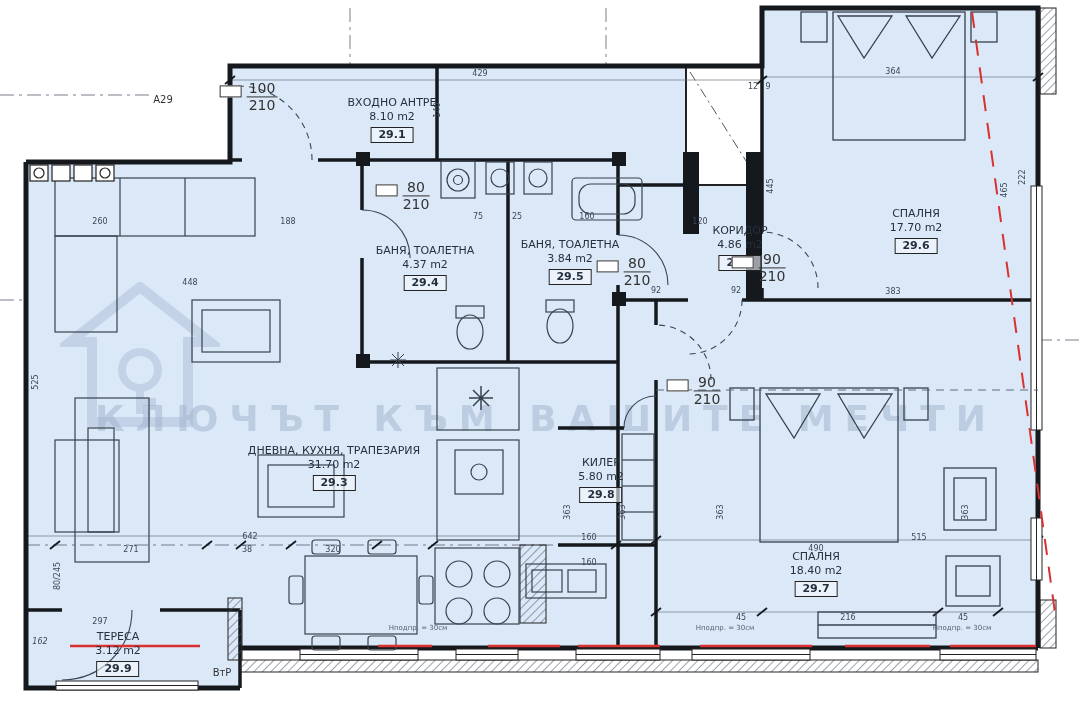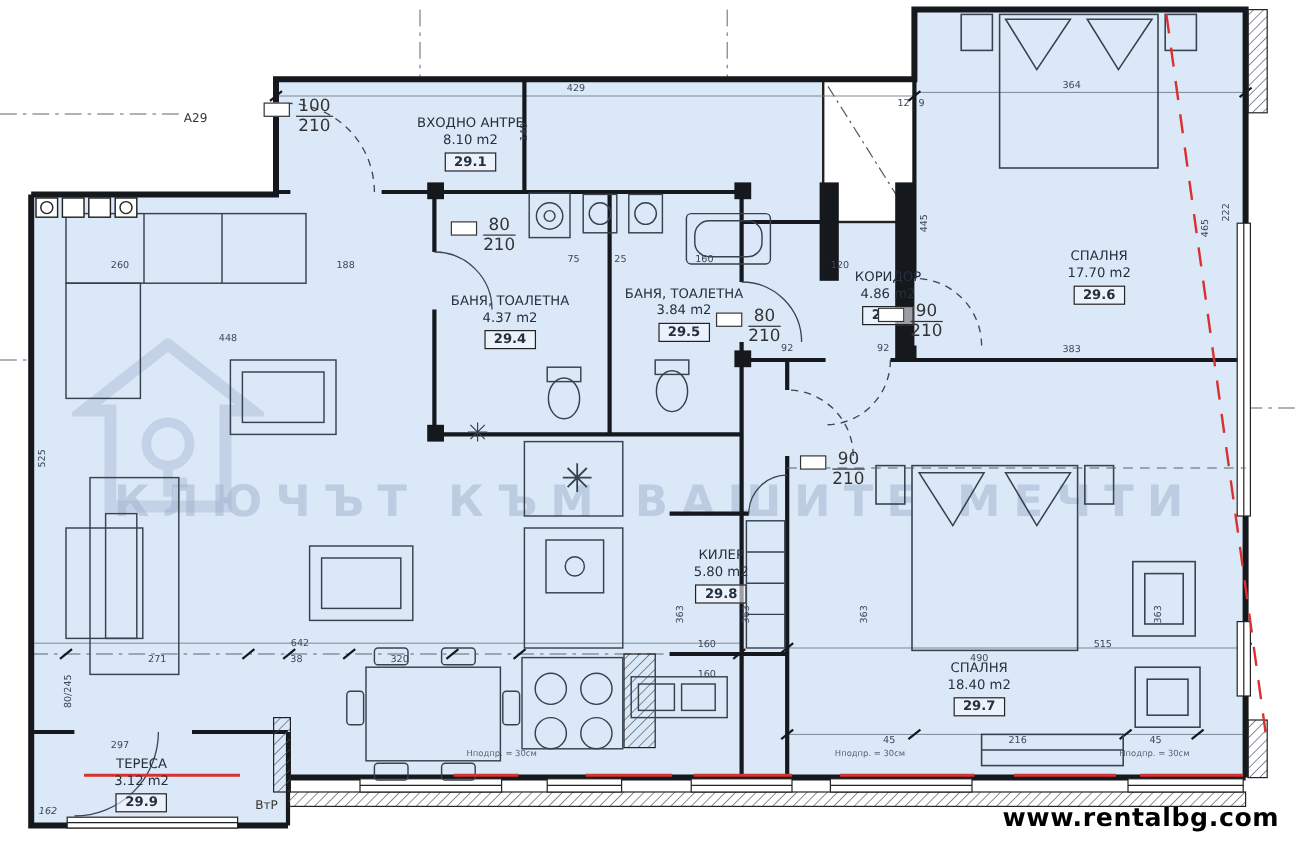--- a/index.html
+++ b/index.html
@@ -266,20 +266,21 @@
       <line x1="700" y1="646" x2="812" y2="646"></line>
         <line x1="845" y1="646" x2="930" y2="646"></line>
       <line x1="950" y1="646" x2="1036" y2="646"></line>
     </g>
     <line x1="972" y1="12" x2="1056" y2="620" stroke="#d93030" stroke-width="2" stroke-dasharray="16 12"></line>
   </svg>
 
   <div id="labels">
       <div class="room" style="left: 392px; top: 96px;"><div>ВХОДНО АНТРЕ</div><div>8.10 m2</div><div class="num">29.1</div></div>
       <div class="room" style="left: 700px; top: 224px; margin-left: 40px;"><div>КОРИДОР</div><div>4.86 m2</div><div class="num">29.2</div></div>
+      <div class="room" style="left: 334px; top: 444px;"><div>ДНЕВНА, КУХНЯ, ТРАПЕЗАРИЯ</div><div>31.70 m2</div><div class="num">29.3</div></div>
       <div class="room" style="left: 425px; top: 244px;"><div>БАНЯ, ТОАЛЕТНА</div><div>4.37 m2</div><div class="num">29.4</div></div>
       <div class="room" style="left: 570px; top: 238px;"><div>БАНЯ, ТОАЛЕТНА</div><div>3.84 m2</div><div class="num">29.5</div></div>
       <div class="room" style="left: 916px; top: 207px;"><div>СПАЛНЯ</div><div>17.70 m2</div><div class="num">29.6</div></div>
       <div class="room" style="left: 816px; top: 550px;"><div>СПАЛНЯ</div><div>18.40 m2</div><div class="num">29.7</div></div>
       <div class="room" style="left: 601px; top: 456px;"><div>КИЛЕР</div><div>5.80 m2</div><div class="num">29.8</div></div>
       <div class="room" style="left: 118px; top: 630px;"><div>ТЕРЕСА</div><div>3.12 m2</div><div class="num">29.9</div></div>
       <div class="dim" style="left: 480px; top: 73px;">429</div>
       <div class="dim" style="left: 893px; top: 71px;">364</div>
       <div class="dim" style="left: 753px; top: 86px;">12</div>
       <div class="dim" style="left: 768px; top: 86px;">9</div>
@@ -305,30 +306,29 @@
       <div class="dim" style="left: 589px; top: 537px;">160</div>
       <div class="dim" style="left: 919px; top: 537px;">515</div>
       <div class="dim" style="left: 250px; top: 536px;">642</div>
       <div class="dim" style="left: 131px; top: 549px;">271</div>
       <div class="dim" style="left: 247px; top: 549px;">38</div>
       <div class="dim" style="left: 333px; top: 549px;">320</div>
       <div class="dim" style="left: 816px; top: 548px;">490</div>
       <div class="dim" style="left: 589px; top: 562px;">160</div>
       <div class="dim rot" style="left: 57px; top: 576px;">80/245</div>
       <div class="dim" style="left: 100px; top: 621px;">297</div>
-      <div class="dim" style="left: 40px; top: 676px; font-style: italic;">162</div>
+      <div class="dim" style="left: 40px; top: 641px; font-style: italic;">162</div>
       <div class="dim" style="left: 741px; top: 617px;">45</div>
       <div class="dim" style="left: 848px; top: 617px;">216</div>
       <div class="dim" style="left: 963px; top: 617px;">45</div>
       <div class="doorlbl" style="left: 262px; top: 97px;"><span class="sym"></span><span class="top">100</span><span>210</span></div>
       <div class="doorlbl" style="left: 416px; top: 196px;"><span class="sym"></span><span class="top">80</span><span>210</span></div>
       <div class="doorlbl" style="left: 637px; top: 272px;"><span class="sym"></span><span class="top">80</span><span>210</span></div>
       <div class="doorlbl" style="left: 772px; top: 268px;"><span class="sym"></span><span class="top">90</span><span>210</span></div>
       <div class="doorlbl" style="left: 707px; top: 391px;"><span class="sym"></span><span class="top">90</span><span>210</span></div>
       <div class="note" style="left: 418px; top: 628px;">Нподпр. = 30см</div>
       <div class="note" style="left: 725px; top: 628px;">Нподпр. = 30см</div>
       <div class="note" style="left: 962px; top: 628px;">Нподпр. = 30см</div>
       <div class="marker" style="left: 163px; top: 99px;">А29</div>
       <div class="marker" style="left: 222px; top: 672px;">ВтР</div>
     </div>
 
-  <div class="site">www.rentalbg.com</div>
 </div>
 
 </body></html>

